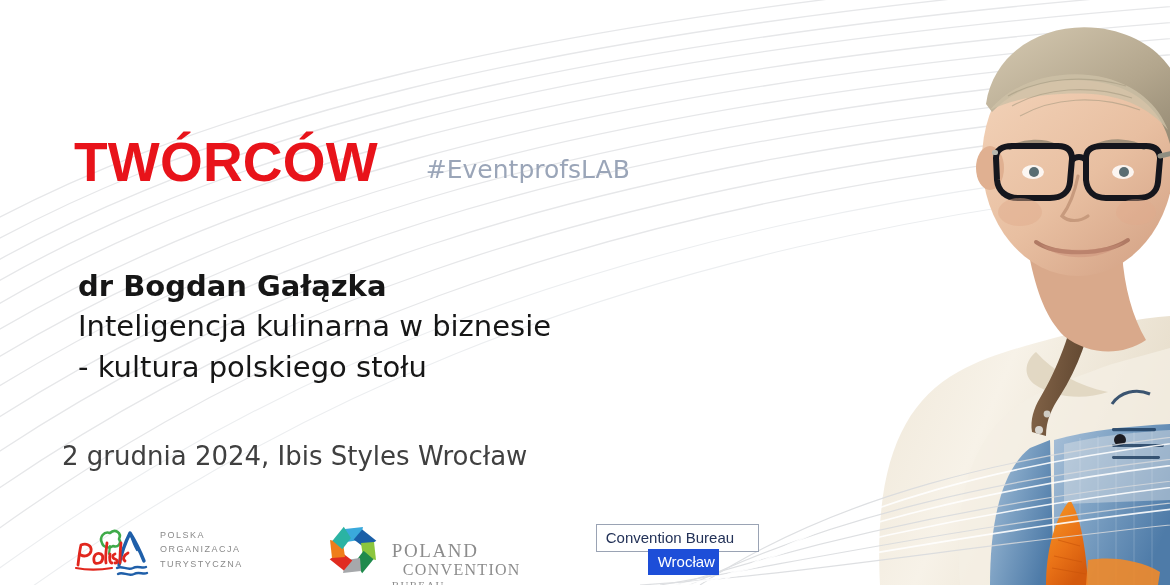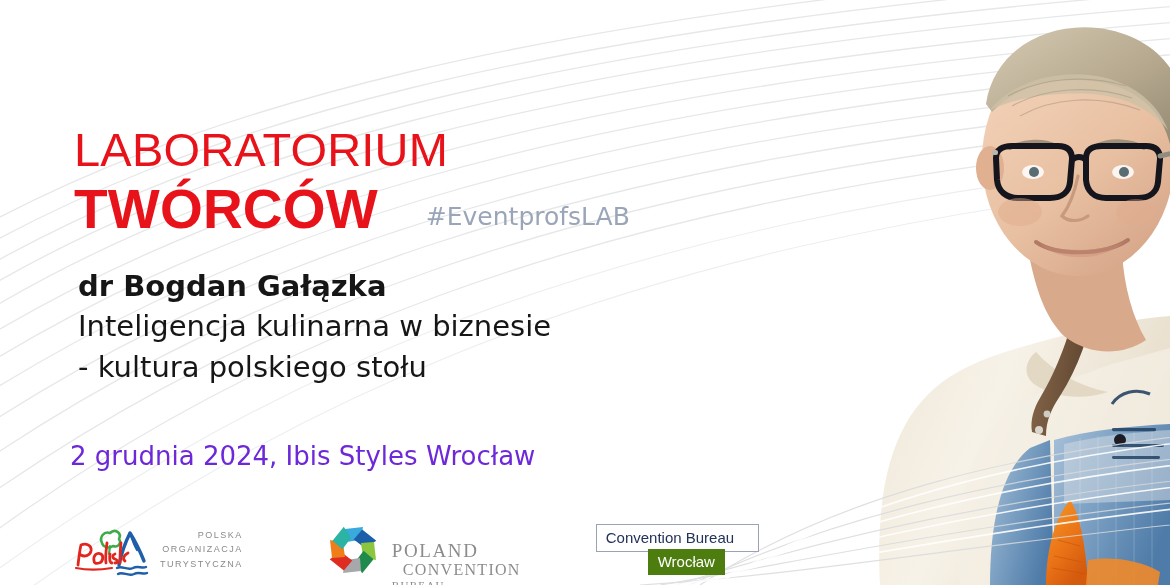--- a/index.html
+++ b/index.html
@@ -89,36 +89,36 @@
   .sp-topic{
     font-family:"DejaVu Sans", sans-serif;
     font-size:29px;
     font-weight:400;
     color:#161616;
     line-height:1.42;
     white-space:nowrap;
   }
   .date{
     position:absolute;
-    left:70px;top:441px;
+    left:62px;top:441px;
     font-family:"DejaVu Sans", sans-serif;
     font-size:26px;
     font-weight:400;
-    color:#6d28d9;
+    color:#404040;
     white-space:nowrap;
   }
 
   
   .logos{
     position:absolute;
     left:72px;top:508px;
     display:flex;
     align-items:center;
   }
-  .logo-pot{display:flex;align-items:center;gap:10px;text-align:right;}
+  .logo-pot{display:flex;align-items:center;gap:10px;}
   .logo-pot svg{display:block;}
   .pot-text{
     font-family:"Liberation Sans", sans-serif;
     font-size:9px;
     font-weight:400;
     color:#8a8a8a;
     letter-spacing:1.5px;
     line-height:1.62;
     white-space:nowrap;
   }
@@ -143,22 +143,22 @@
     background:#ffffff;
     padding:4px 24px 5px 9px;
     font-family:"Liberation Sans", sans-serif;
     font-size:15px;
     font-weight:400;
     color:#233258;
     white-space:nowrap;
   }
   .cbw-bot{
     position:absolute;left:52px;top:25px;
-    background:#4d7c0f;
-    padding:4px 10px 5px 10px;
+    background:#1d4ed8;
+    padding:4px 4px 5px 10px;
     font-family:"Liberation Sans", sans-serif;
     font-size:15px;
     font-weight:400;
     color:#ffffff;
     white-space:nowrap;
   }
 </style>
 </head>
 <body>
 
@@ -330,21 +330,20 @@
       <g fill="none" stroke="#ffffff" stroke-width="1.6" opacity="0.9">
         <path d="M1240,436 C 1010,458 840,506 716,585"></path>
         <path d="M1240,458 C 1010,480 834,526 704,585"></path>
         <path d="M1240,480 C 1010,502 826,546 690,585"></path>
         <path d="M1240,502 C 1010,524 818,566 672,585"></path>
       </g>
     </svg>
   </div>
 
   <div class="headline">
-    <div class="hl-line1">LABORATORIUM</div>
     <div class="hl-row2">
       <div class="hl-line2">TWÓRCÓW</div>
       <div class="hashtag">#EventprofsLAB</div>
     </div>
   </div>
 
   <div class="speaker">
     <div class="sp-name">dr Bogdan Gałązka</div>
     <div class="sp-topic">Inteligencja kulinarna w biznesie</div>
     <div class="sp-topic">- kultura polskiego stołu</div>

